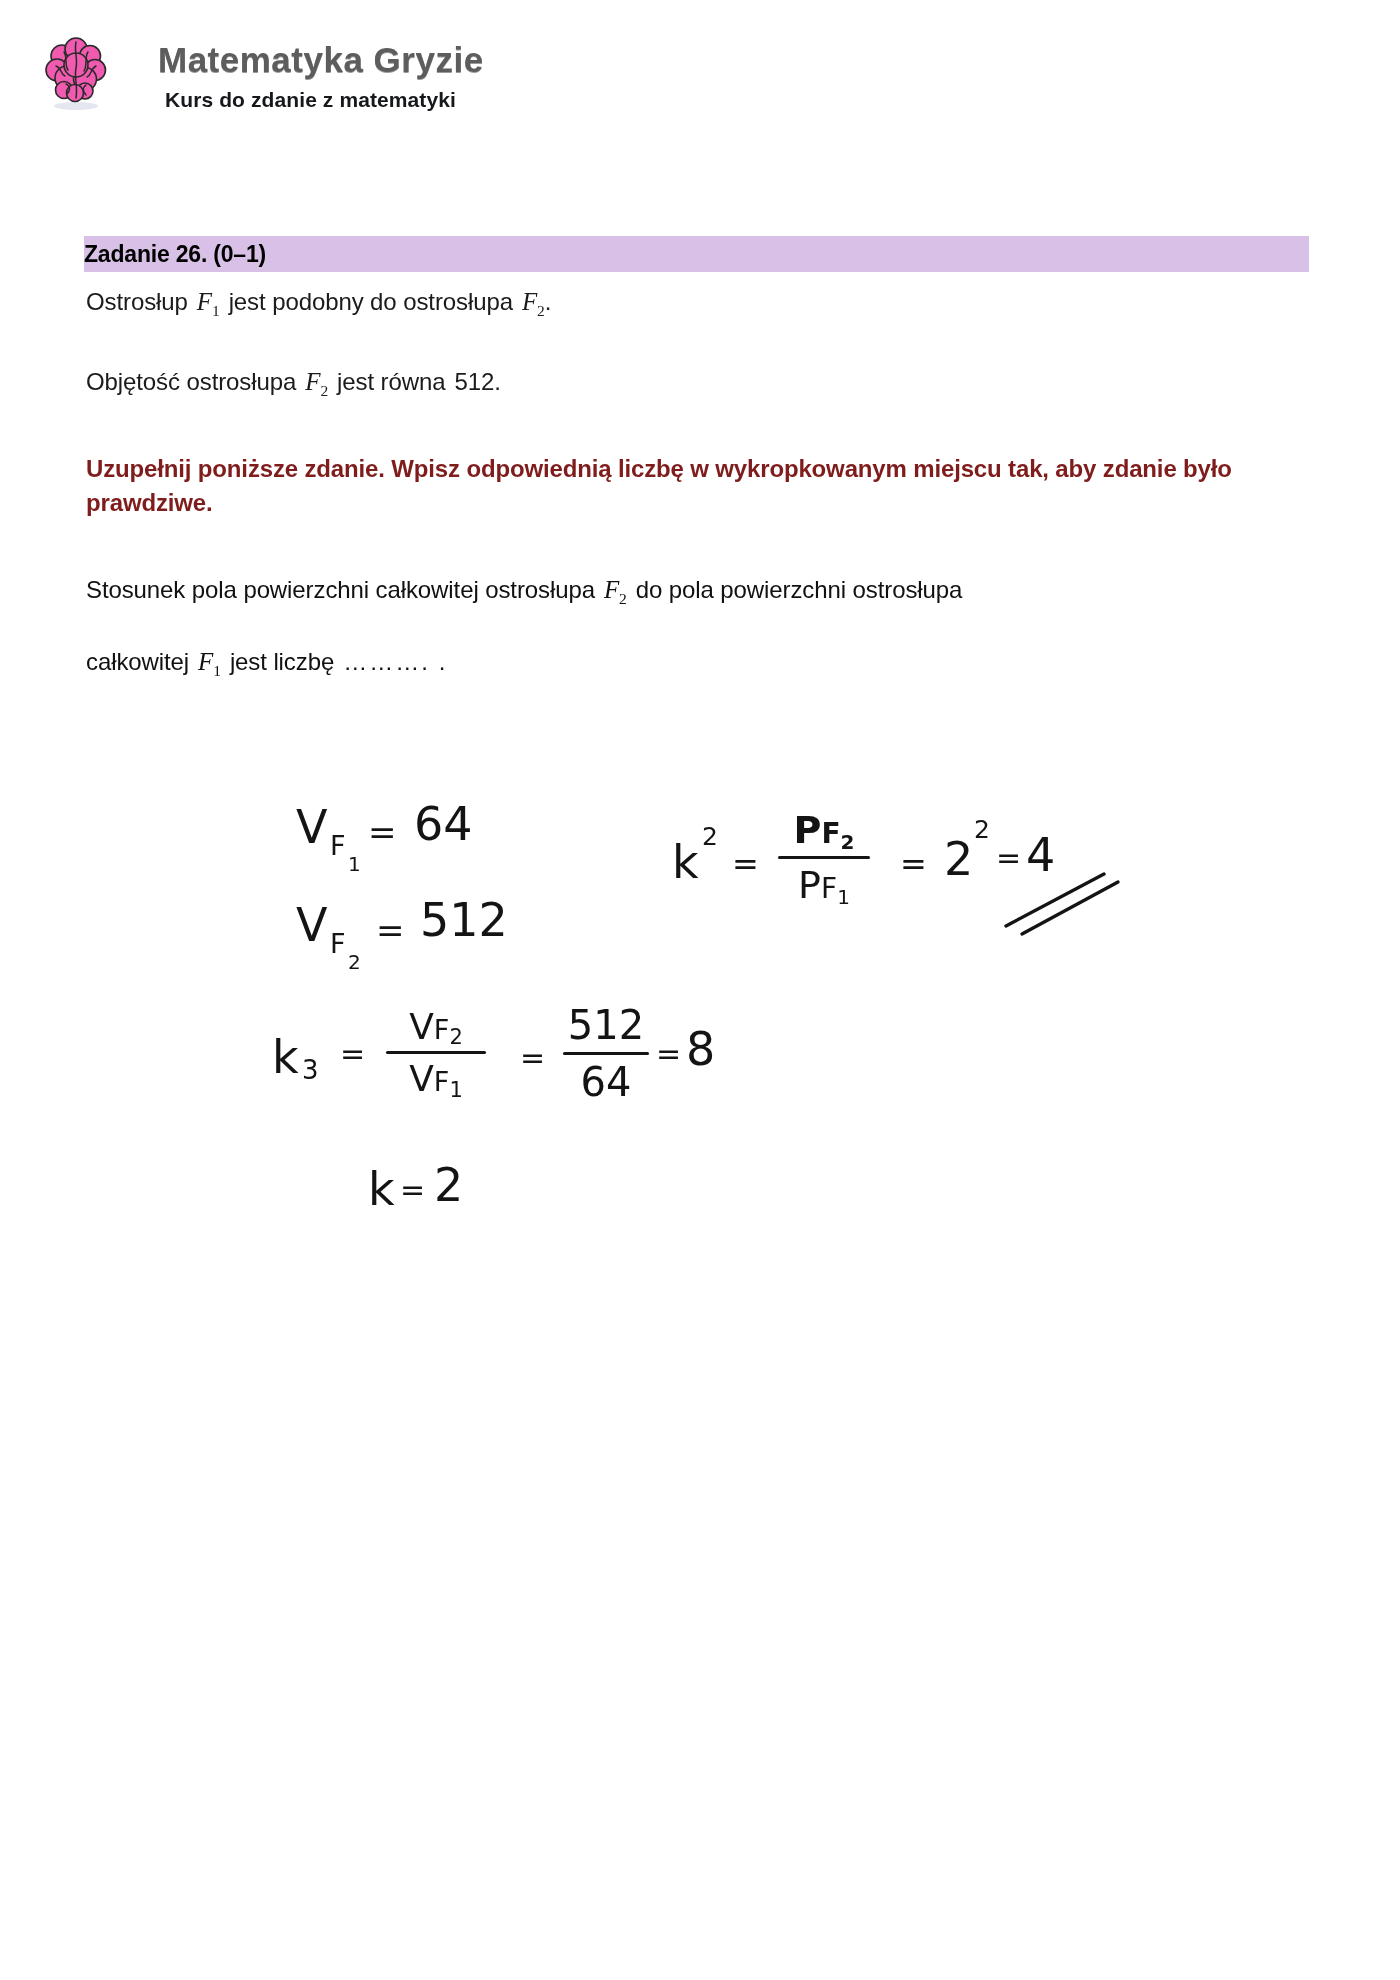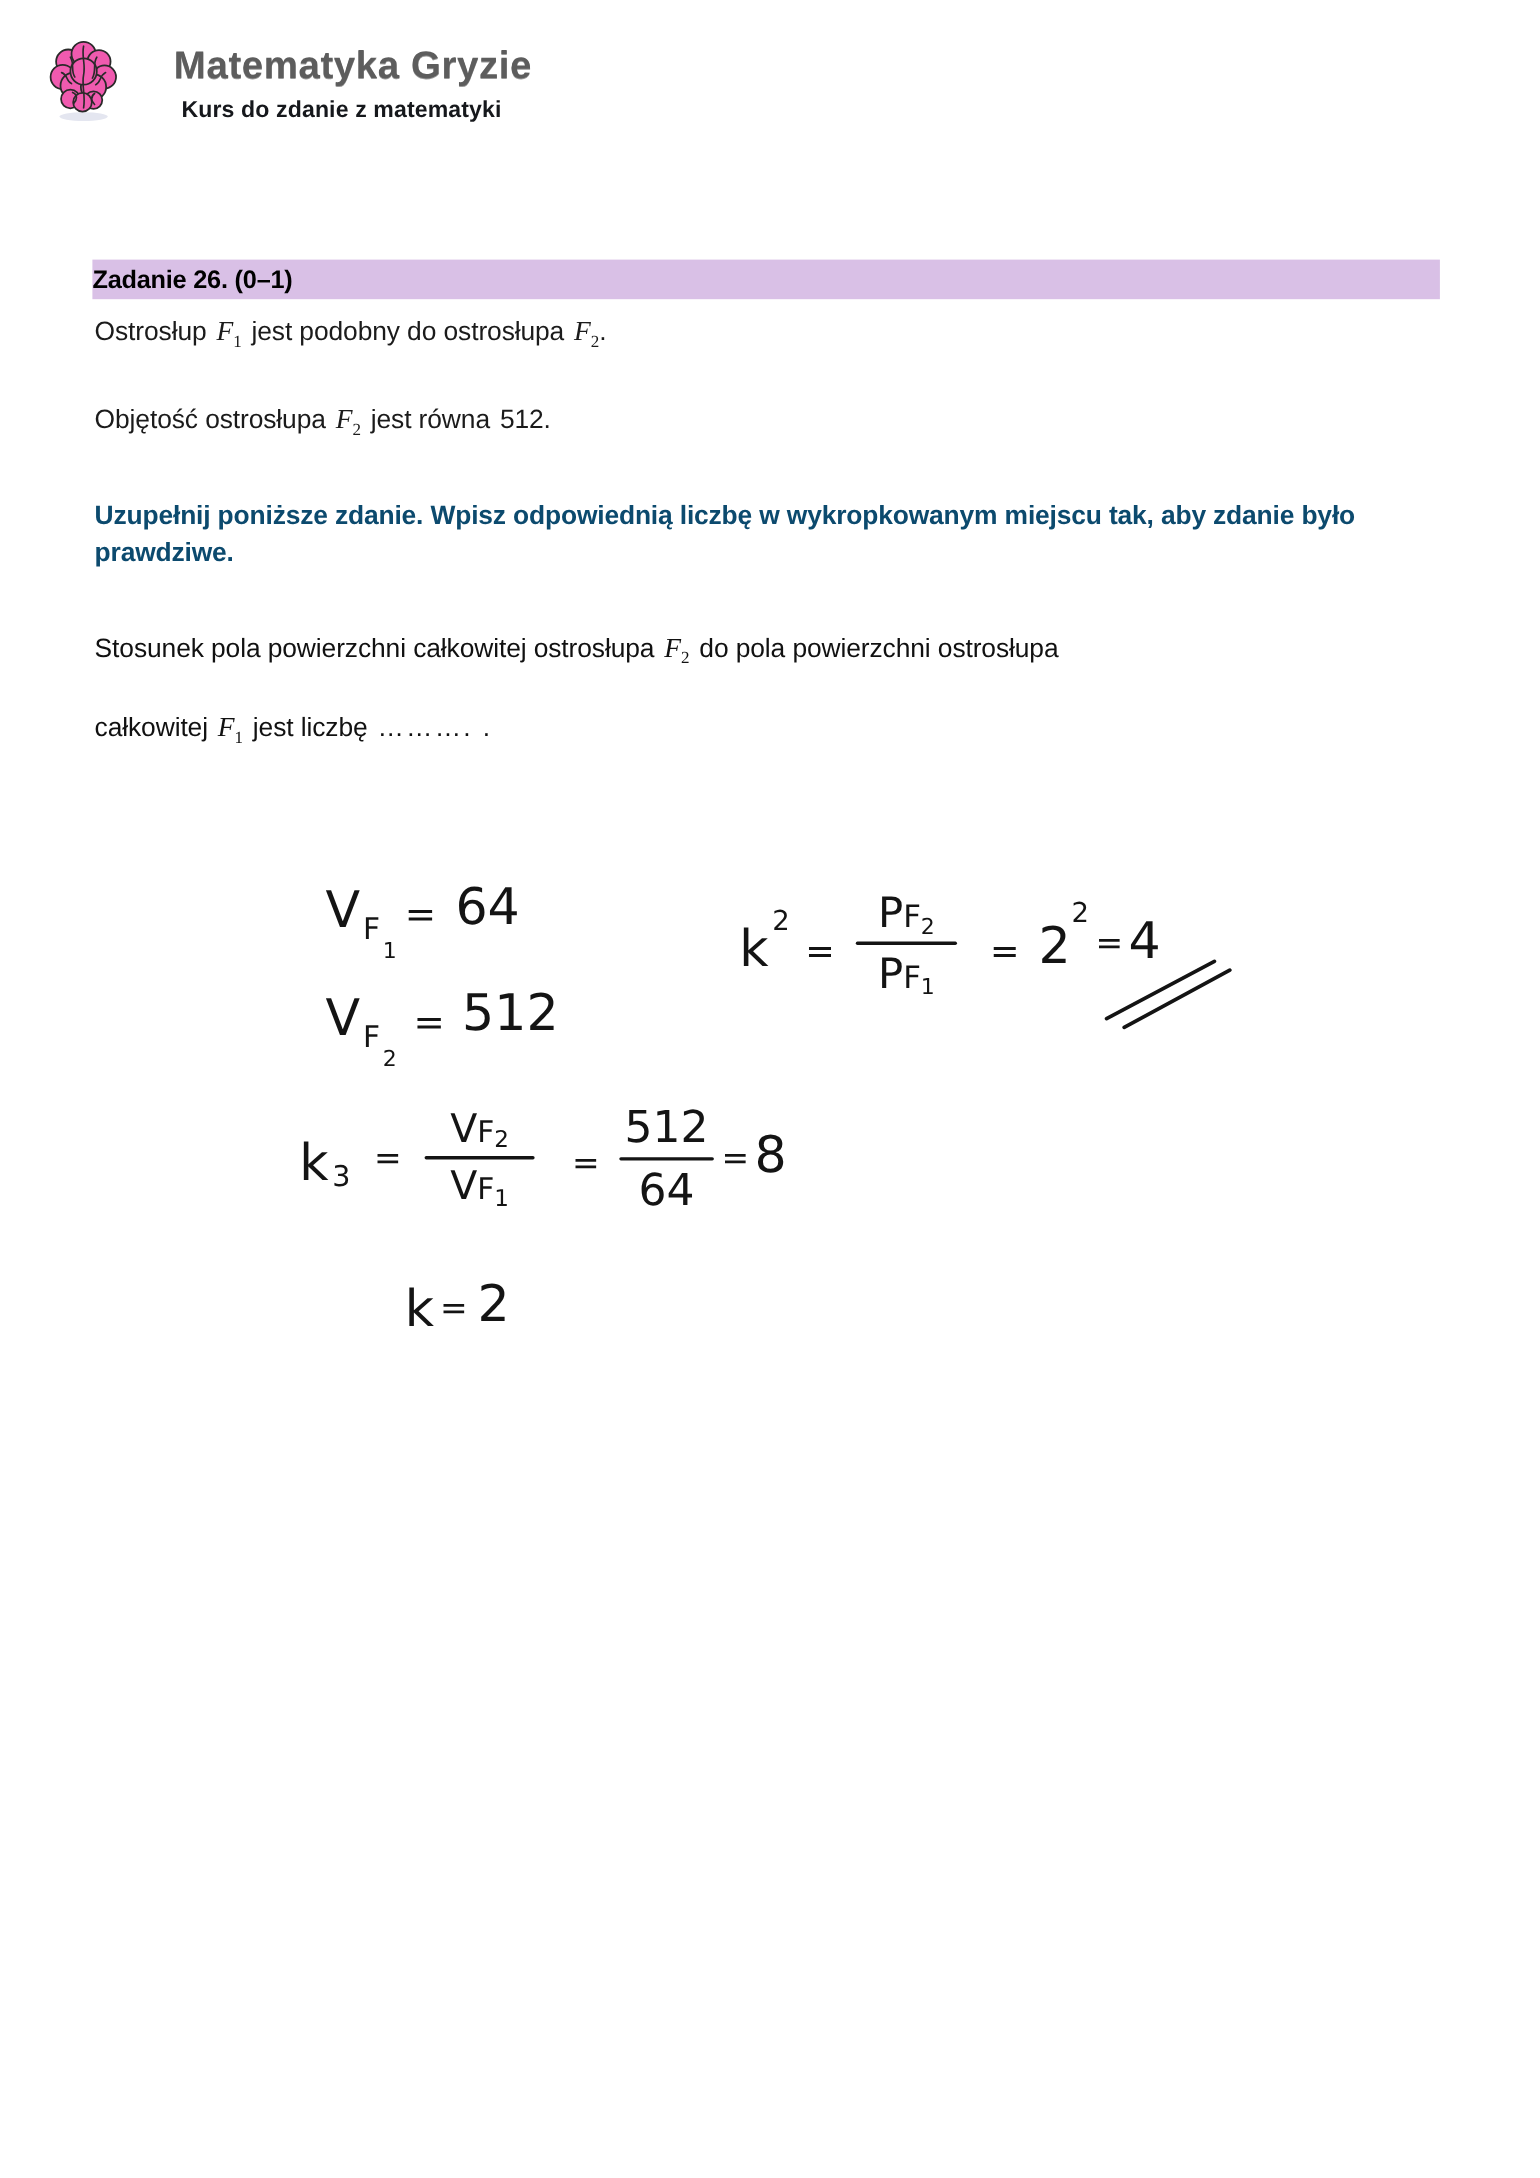--- a/index.html
+++ b/index.html
@@ -91,21 +91,21 @@
   .line-3 { top: 368px; }
 
   .bold-instr {
     position: absolute;
     left: 86px;
     top: 452px;
     width: 1215px;
     font-size: 24px;
     font-weight: bold;
     line-height: 1.42;
-    color: #0c4a6e;
+    color: #7f1d1d;
     letter-spacing: -0.15px;
   }
 
   .ratio-line-1 {
     position: absolute;
     left: 86px;
     top: 576px;
     font-size: 24px;
     white-space: nowrap;
     letter-spacing: -0.1px;
@@ -245,21 +245,21 @@
     <div class="hw hw-sub hw-ink" style="left:330px; top:928px;">F</div>
     <div class="hw hw-ink" style="left:348px; top:950px; font-size:20px;">2</div>
     <div class="hw hw-big hw-ink" style="left:376px; top:910px; font-size:34px;">=</div>
     <div class="hw hw-big hw-ink" style="left:420px; top:893px;">512</div>
 
     <div class="hw hw-big hw-ink" style="left:672px; top:835px;">k</div>
     <div class="hw hw-sup hw-ink" style="left:702px; top:822px;">2</div>
     <div class="hw hw-ink" style="left:732px; top:845px; font-size:32px;">=</div>
 
     <div class="frac" style="left:770px; top:808px; width:108px;">
-      <div class="num" style="font-size:38px;">
+      <div class="num" style="font-size:38px;font-weight:bold;">
         <span>P</span><span style="font-size:28px;">F</span><span style="font-size:20px; position:relative; top:6px;">2</span>
       </div>
       <div class="bar" style="width:92px;"></div>
       <div class="den" style="font-size:38px;">
         <span>P</span><span style="font-size:28px;">F</span><span style="font-size:20px; position:relative; top:6px;">1</span>
       </div>
     </div>
 
     <div class="hw hw-ink" style="left:900px; top:845px; font-size:32px;">=</div>
     <div class="hw hw-big hw-ink" style="left:944px; top:832px;">2</div>

